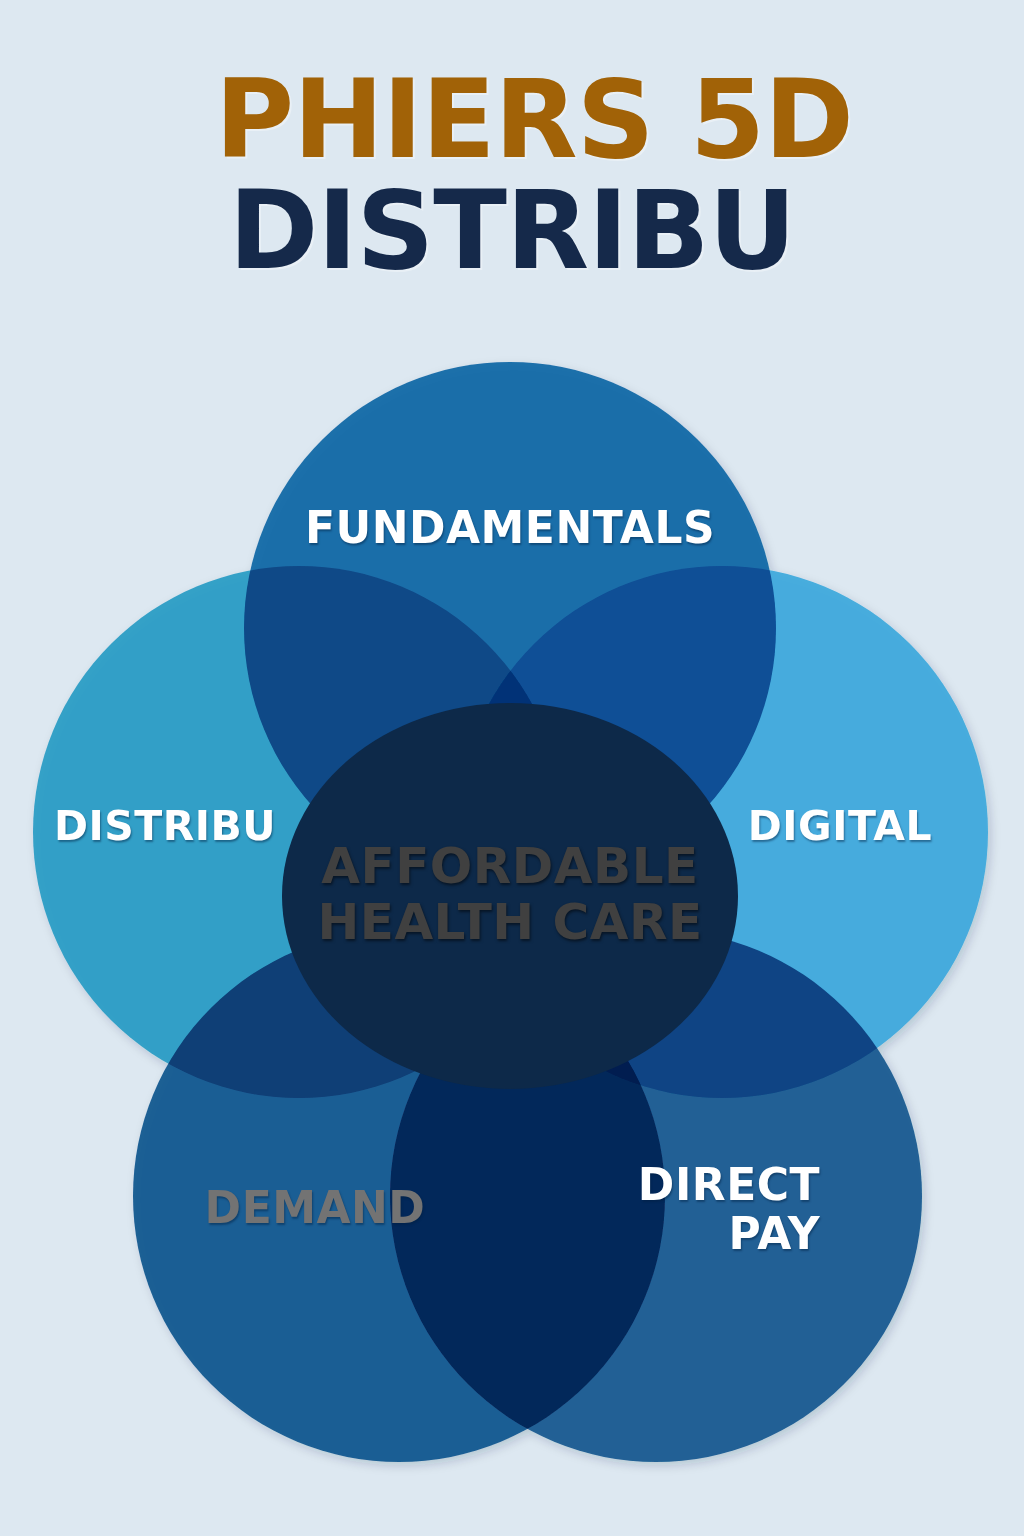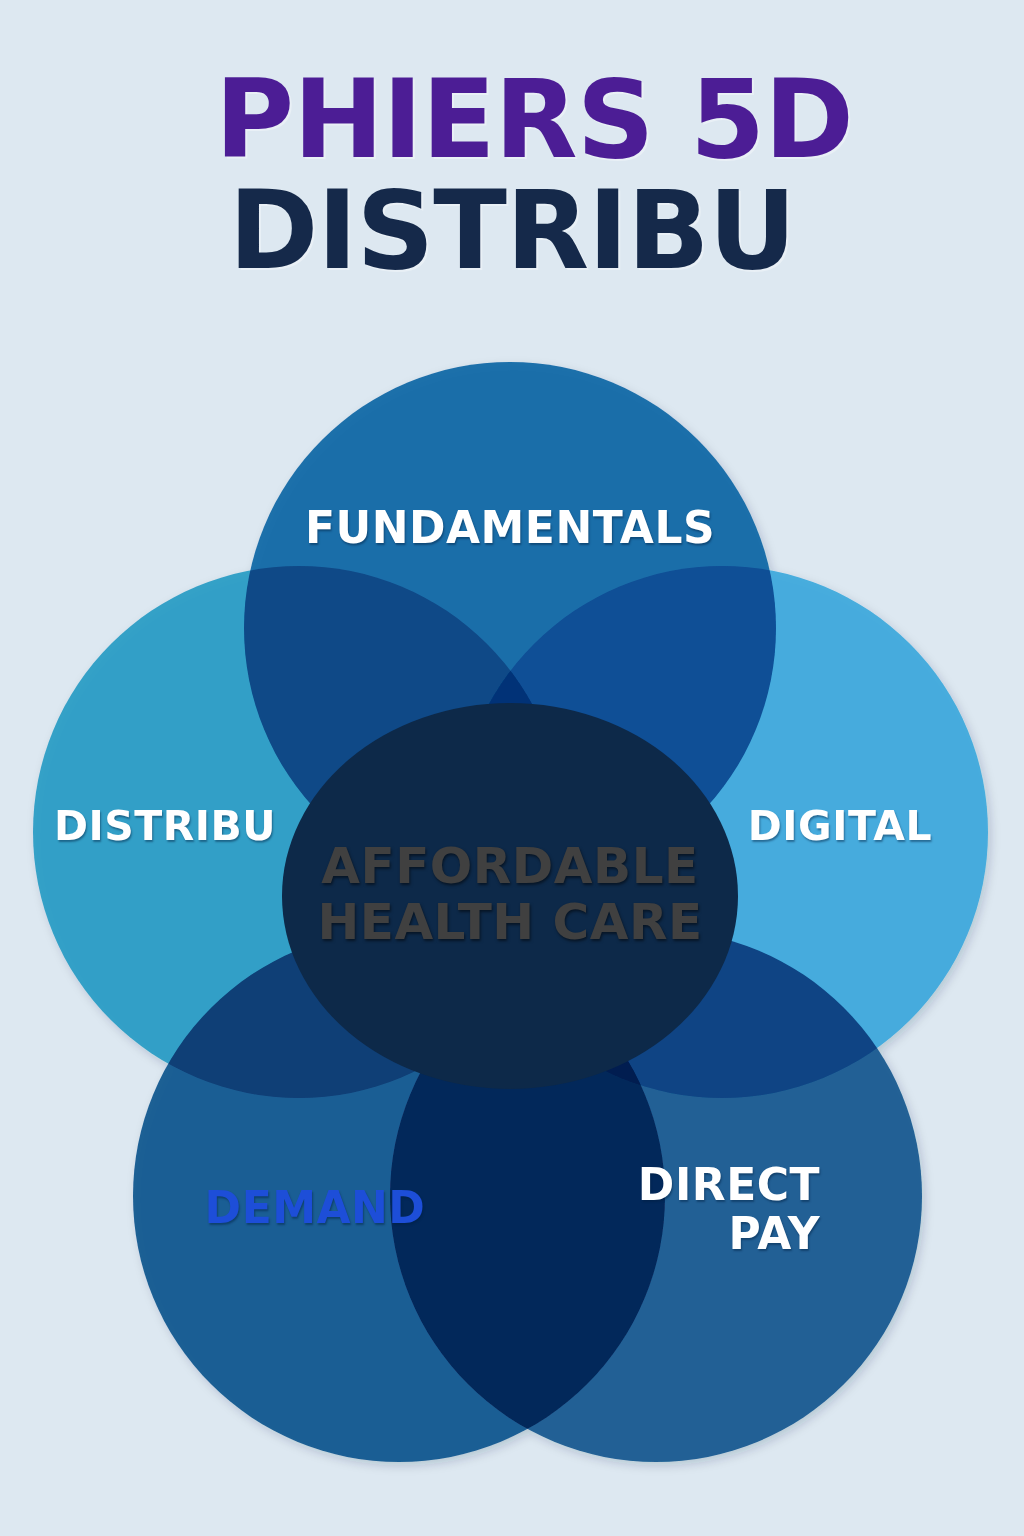--- a/index.html
+++ b/index.html
@@ -145,32 +145,32 @@
         <circle id="circle-digital" cx="722" cy="832" r="266" fill="#3ca8dc" style="mix-blend-mode:multiply; opacity:0.93"></circle>
         <circle id="circle-demand" cx="399" cy="1196" r="266" fill="#11558e" style="mix-blend-mode:multiply; opacity:0.93"></circle>
         <circle id="circle-direct-pay" cx="656" cy="1196" r="266" fill="#14578f" style="mix-blend-mode:multiply; opacity:0.93"></circle>
       </g>
 
       <ellipse id="core-blob" cx="510" cy="896" rx="228" ry="193" fill="#0d2949"></ellipse>
     </svg>
   </div>
 
   <div id="title-block">
-    <span class="title-line" id="title-line-1" style="color: #4c1d95; padding-left: 44px;">PHIERS 5D</span>
+    <span class="title-line" id="title-line-1" style="color: #a16207; padding-left: 44px;">PHIERS 5D</span>
     <span class="title-line" id="title-line-2" style="color: rgb(21, 41, 74);">DISTRIBU</span>
   </div>
 
   <div id="labels-layer">
     <div class="venn-label" id="label-fundamentals" style="color: rgb(255, 255, 255);">FUNDAMENTALS</div>
 
     <div class="venn-label" id="label-distribution" style="color: rgb(255, 255, 255);">DISTRIBU</div>
 
     <div class="venn-label" id="label-digital" style="color: rgb(255, 255, 255);">DIGITAL</div>
 
-    <div class="venn-label" id="label-demand" style="color: #1d4ed8;">DEMAND</div>
+    <div class="venn-label" id="label-demand" style="color: #737373;">DEMAND</div>
 
     <div class="venn-label" id="label-direct-pay" style="color: rgb(255, 255, 255);">DIRECT
 PAY</div>
 
     <div class="venn-label" id="label-core" style="color: #404040;">AFFORDABLE
 HEALTH CARE</div>
   </div>
 
 </div>
 

